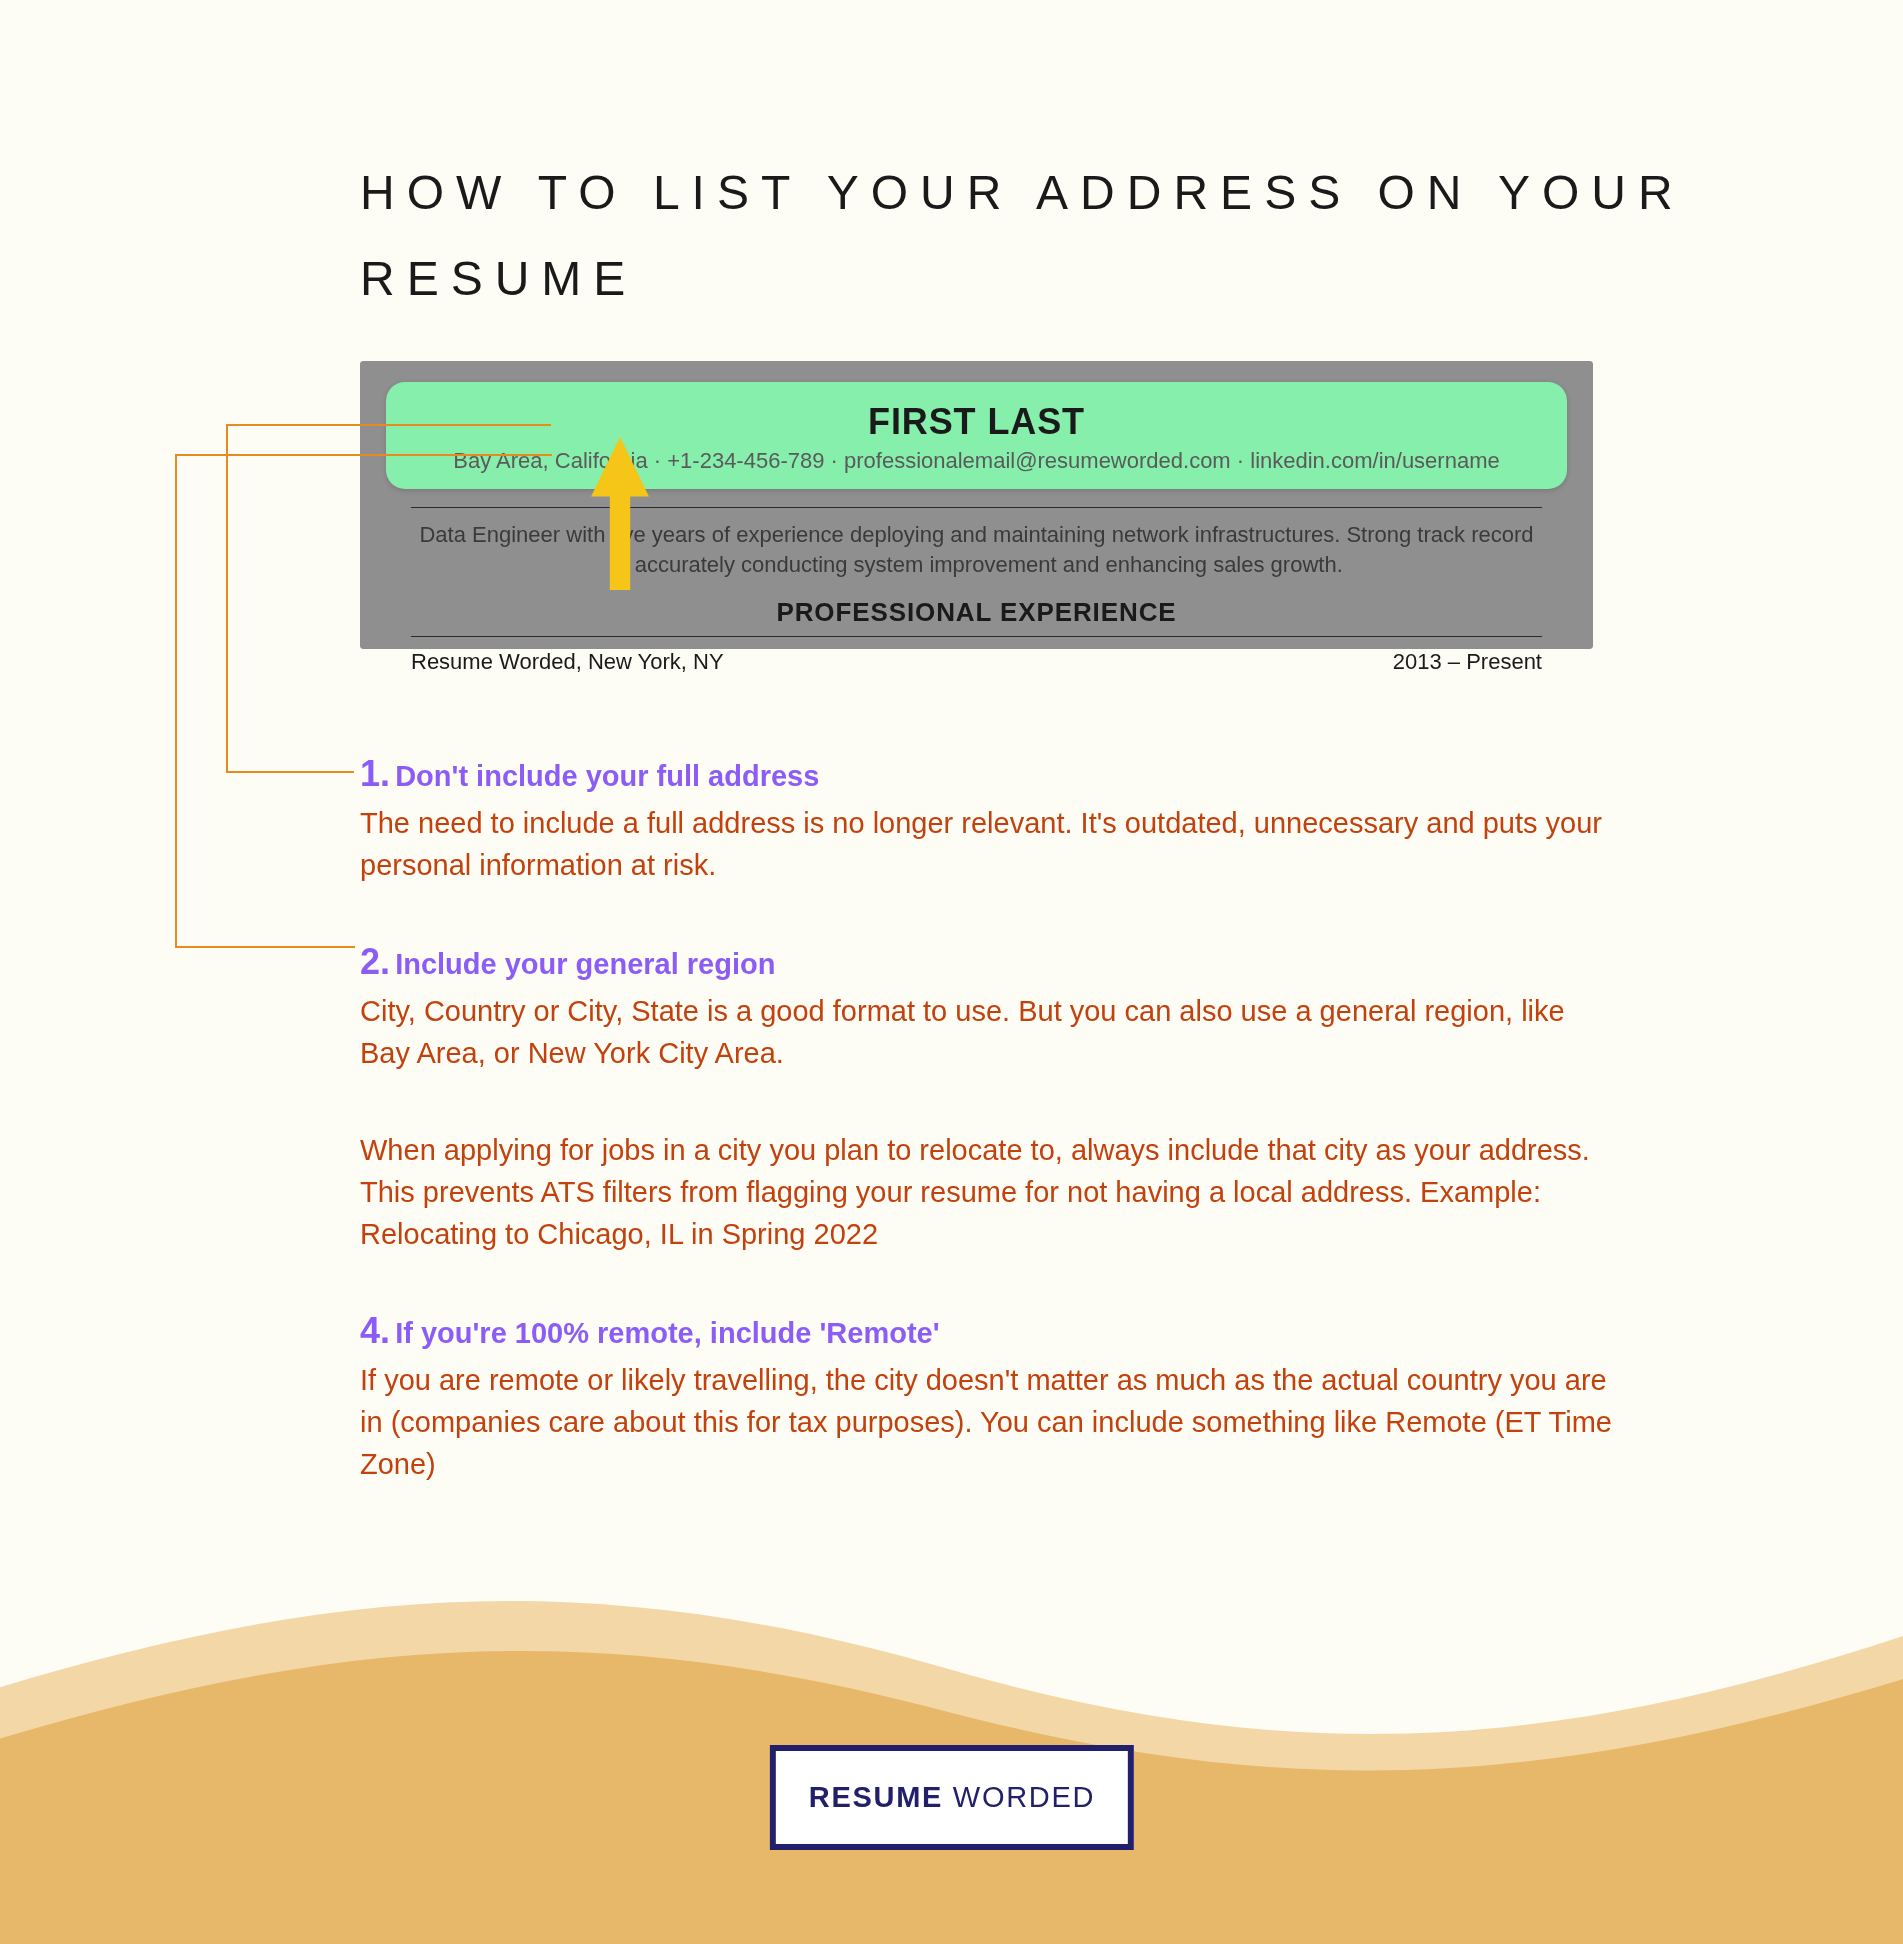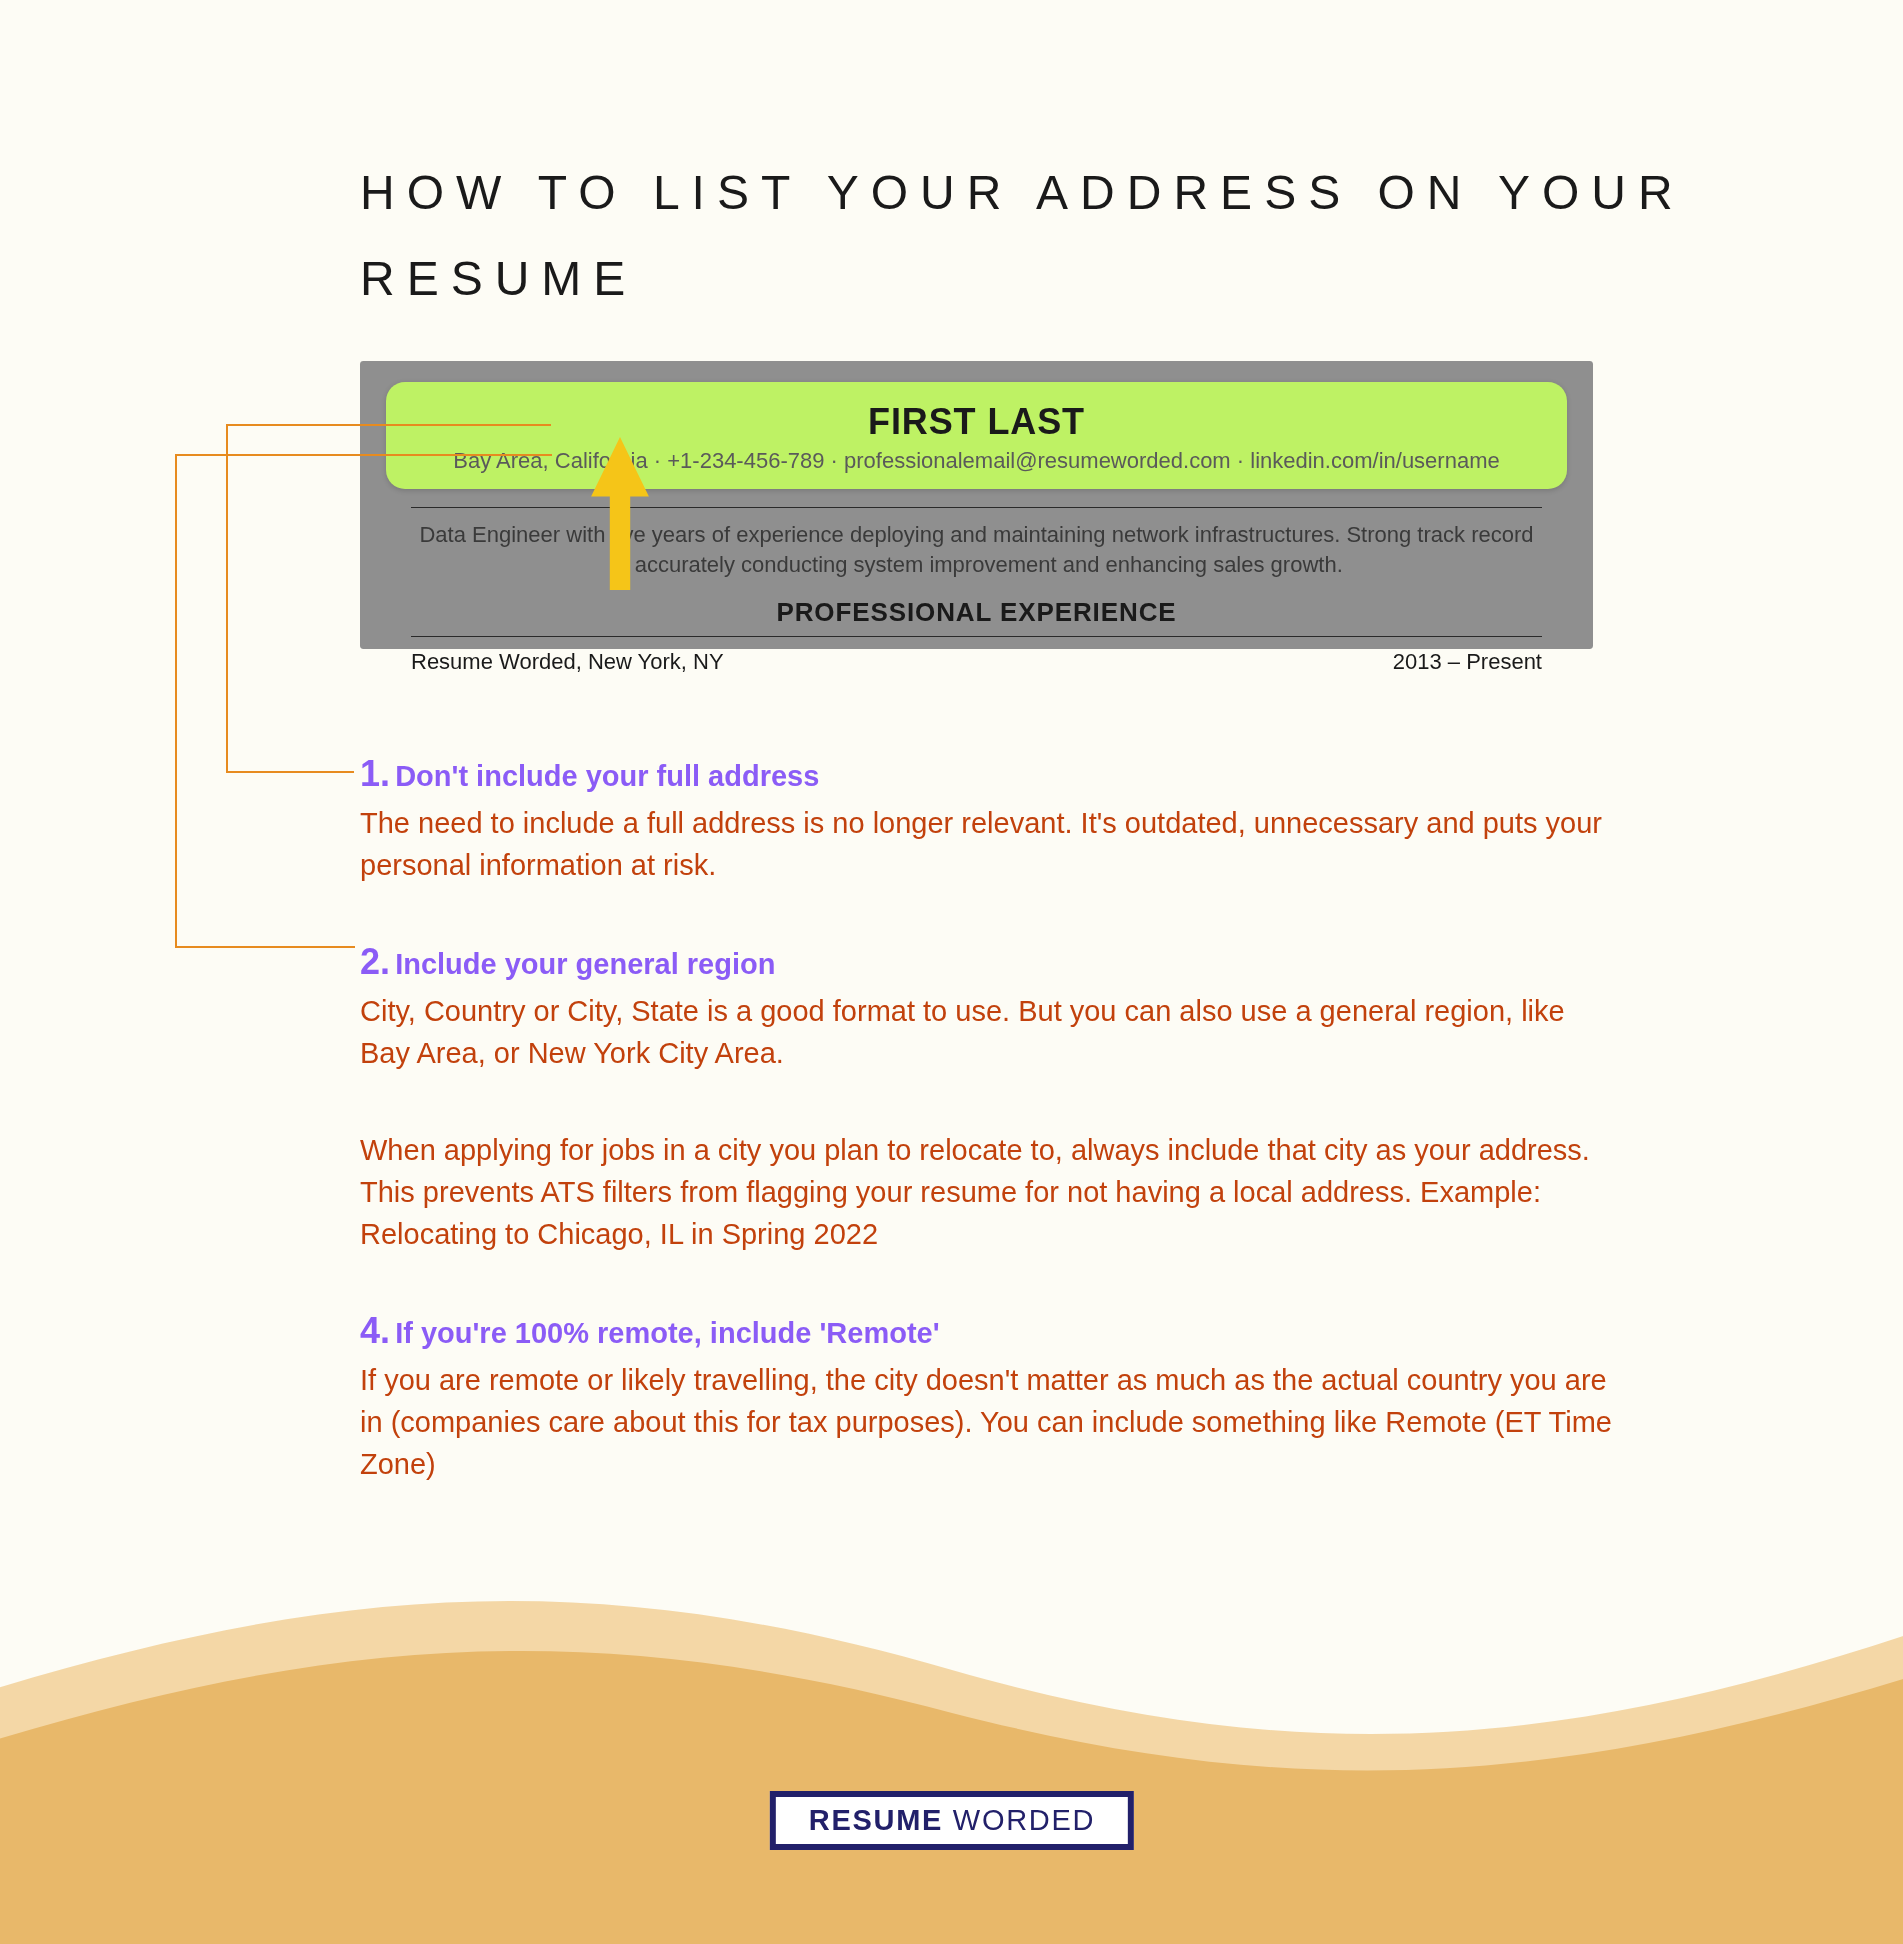--- a/index.html
+++ b/index.html
@@ -37,21 +37,21 @@
   width: 1233px;
   height: 288px;
   background: #8f8f8f;
   border-radius: 3.4px;
 }
 .sample-card {
   position: absolute;
   left: 26px;
   top: 20.5px;
   right: 26px;
-  background: #bef264;
+  background: #86efac;
   border-radius: 19px;
   padding: 19px 34px 15.4px;
   text-align: center;
   box-shadow: 0 1.7px 5.1px rgba(0,0,0,0.15);
 }
 .sample-name { font-size: 36px; font-weight: 800; color: #1a1a1a; letter-spacing: 0.9px; }
 .sample-contact { font-size: 22px; color: #5a5a5a; margin-top: 5.1px; }
 .sample-body {
   position: absolute;
   left: 51px;
@@ -88,21 +88,21 @@
 .tip-head .num { font-size: 36px; font-weight: 800; margin-right: 5.1px; }
 .tip-body { font-size: 29px; color: #c2410c; line-height: 1.45; }
 .tip-body .ital { }
 .logo-box {
   position: absolute;
   left: 50%;
   bottom: 94px;
   transform: translateX(-50%);
   background: #fff;
   border: 6px solid #22206a;
-  padding: 7px 33px;
+  padding: 30px 33px;
 }
 .logo-text { font-size: 29px; letter-spacing: 1.7px; color: #22206a; }
 .logo-text .b { font-weight: 800; }
 .logo-text .r { font-weight: 400; }
 </style>
 </head>
 <body>
 
 <div class="wave">
   <svg viewBox="0 0 2224 500" preserveAspectRatio="none">

